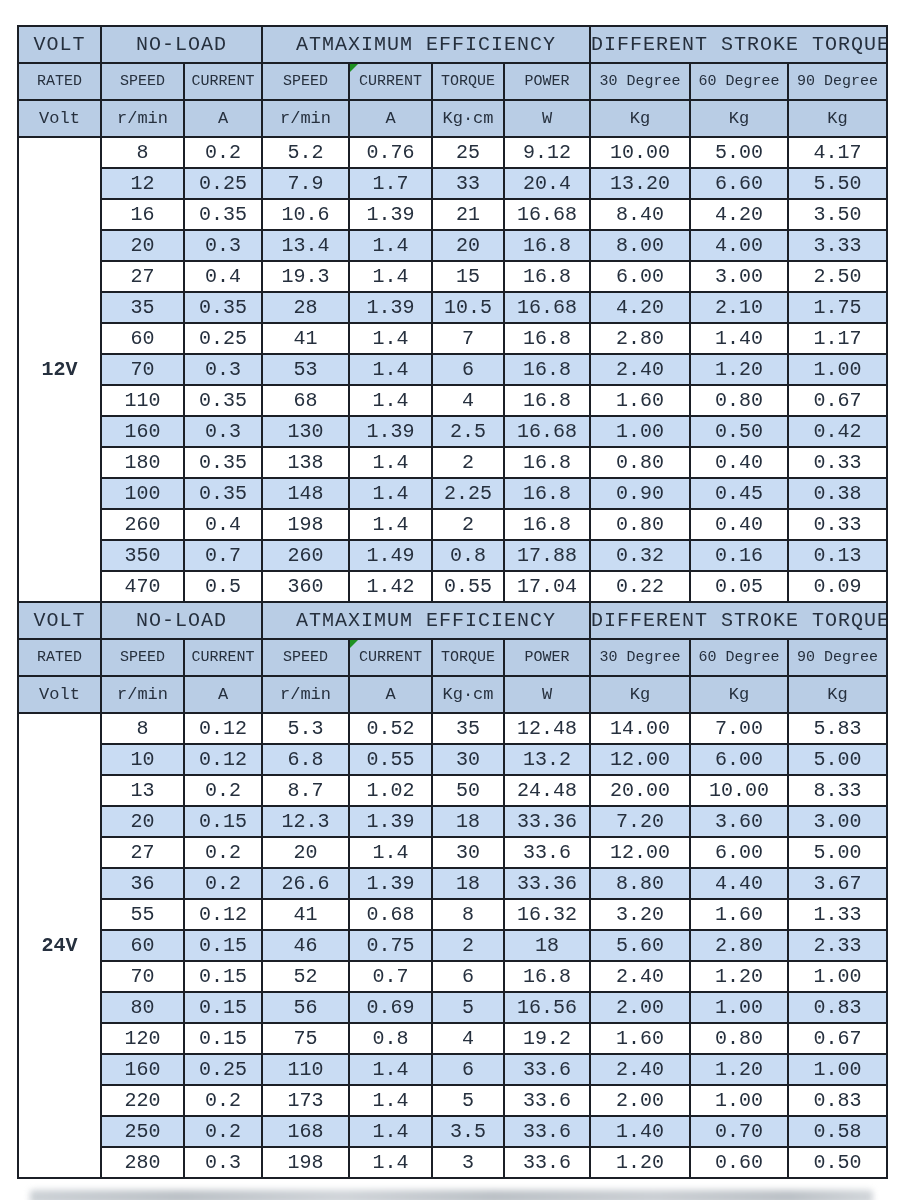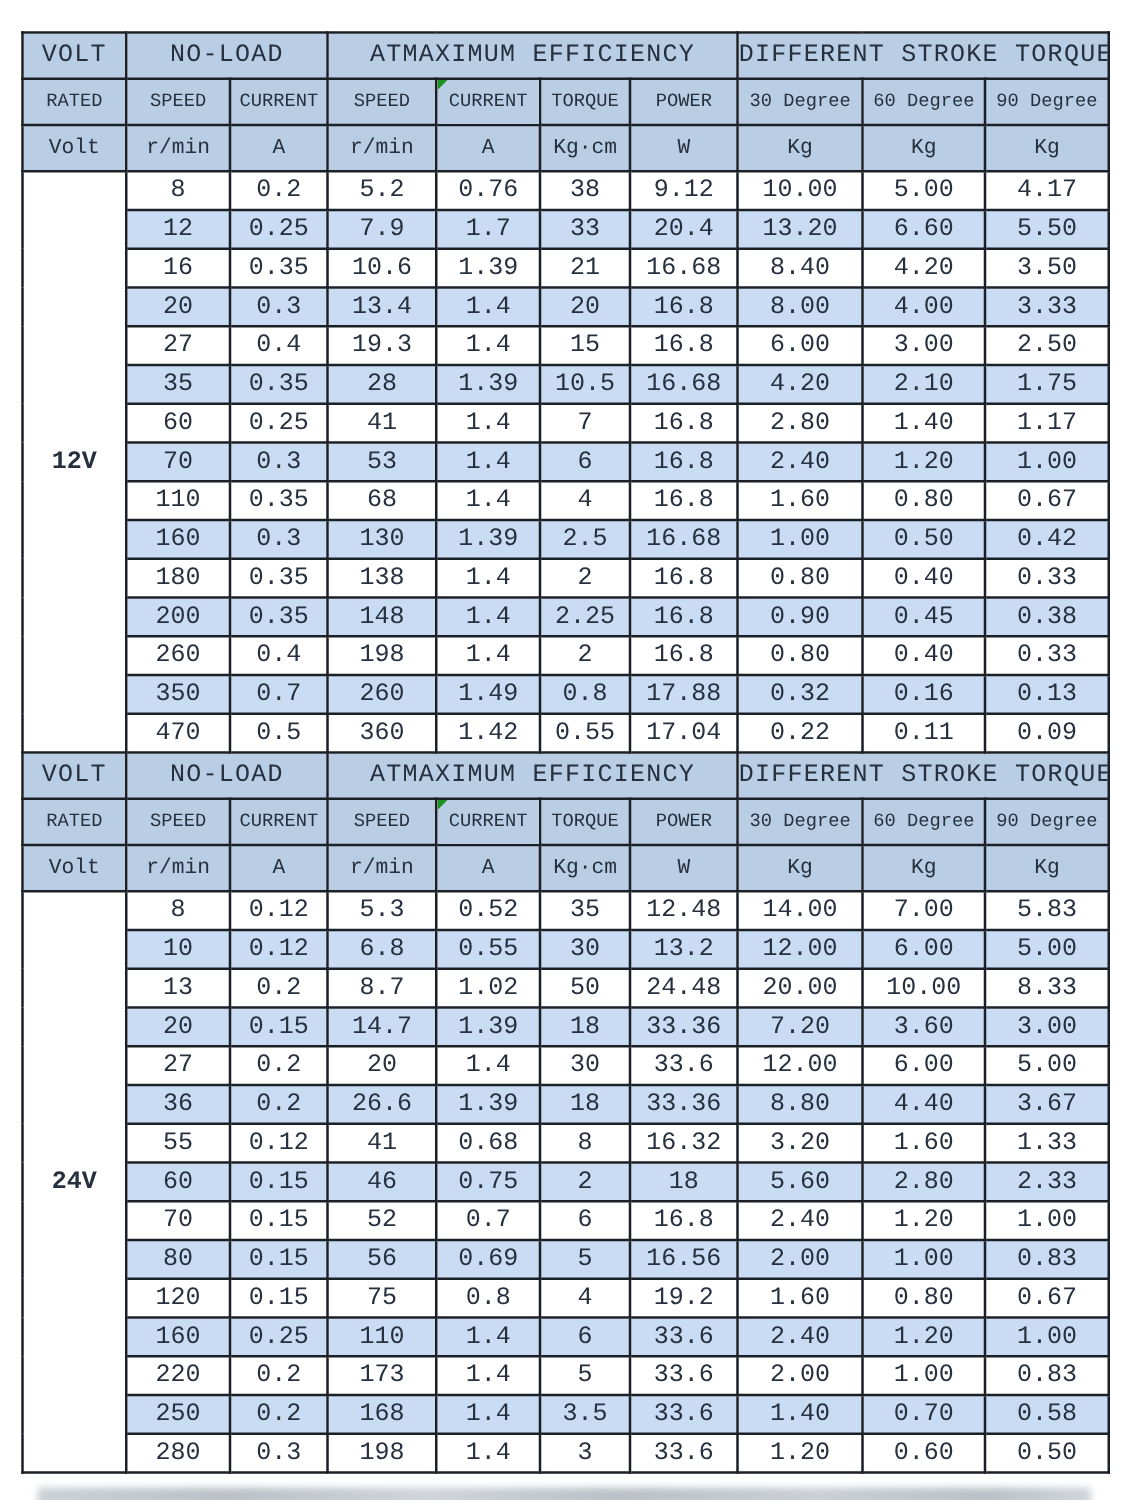--- a/index.html
+++ b/index.html
@@ -100,21 +100,21 @@
         <td>Kg</td>
         <td>Kg</td>
         <td>Kg</td>
       </tr>
     <tr class="dr">
           <td rowspan="15" class="volt-cell">12V</td>
           <td>8</td>
           <td>0.2</td>
           <td>5.2</td>
           <td>0.76</td>
-          <td>38</td>
+          <td>25</td>
           <td>9.12</td>
           <td class="red">10.00</td>
           <td class="red">5.00</td>
           <td class="red">4.17</td>
         </tr>
         <tr class="dr alt">
           <td>12</td>
           <td>0.25</td>
           <td>7.9</td>
           <td>1.7</td>
@@ -217,21 +217,21 @@
           <td>0.35</td>
           <td>138</td>
           <td>1.4</td>
           <td>2</td>
           <td>16.8</td>
           <td class="red">0.80</td>
           <td class="red">0.40</td>
           <td class="red">0.33</td>
         </tr>
         <tr class="dr alt">
-          <td>200</td>
+          <td>100</td>
           <td>0.35</td>
           <td>148</td>
           <td>1.4</td>
           <td>2.25</td>
           <td>16.8</td>
           <td class="red">0.90</td>
           <td class="red">0.45</td>
           <td class="red">0.38</td>
         </tr>
         <tr class="dr">
@@ -257,21 +257,21 @@
           <td class="red">0.13</td>
         </tr>
         <tr class="dr">
           <td>470</td>
           <td>0.5</td>
           <td>360</td>
           <td>1.42</td>
           <td>0.55</td>
           <td>17.04</td>
           <td class="red">0.22</td>
-          <td class="red">0.11</td>
+          <td class="red">0.05</td>
           <td class="red">0.09</td>
         </tr>
       </tbody>
 
     <tbody>
       <tr class="h1">
         <td>VOLT</td>
         <td colspan="2">NO-LOAD</td>
         <td colspan="4">ATMAXIMUM EFFICIENCY</td>
         <td colspan="3">DIFFERENT STROKE TORQUE</td>
@@ -332,21 +332,21 @@
           <td>1.02</td>
           <td>50</td>
           <td>24.48</td>
           <td class="red">20.00</td>
           <td class="red">10.00</td>
           <td class="red">8.33</td>
         </tr>
         <tr class="dr alt">
           <td>20</td>
           <td>0.15</td>
-          <td>14.7</td>
+          <td>12.3</td>
           <td>1.39</td>
           <td>18</td>
           <td>33.36</td>
           <td class="red">7.20</td>
           <td class="red">3.60</td>
           <td class="red">3.00</td>
         </tr>
         <tr class="dr">
           <td>27</td>
           <td>0.2</td>

